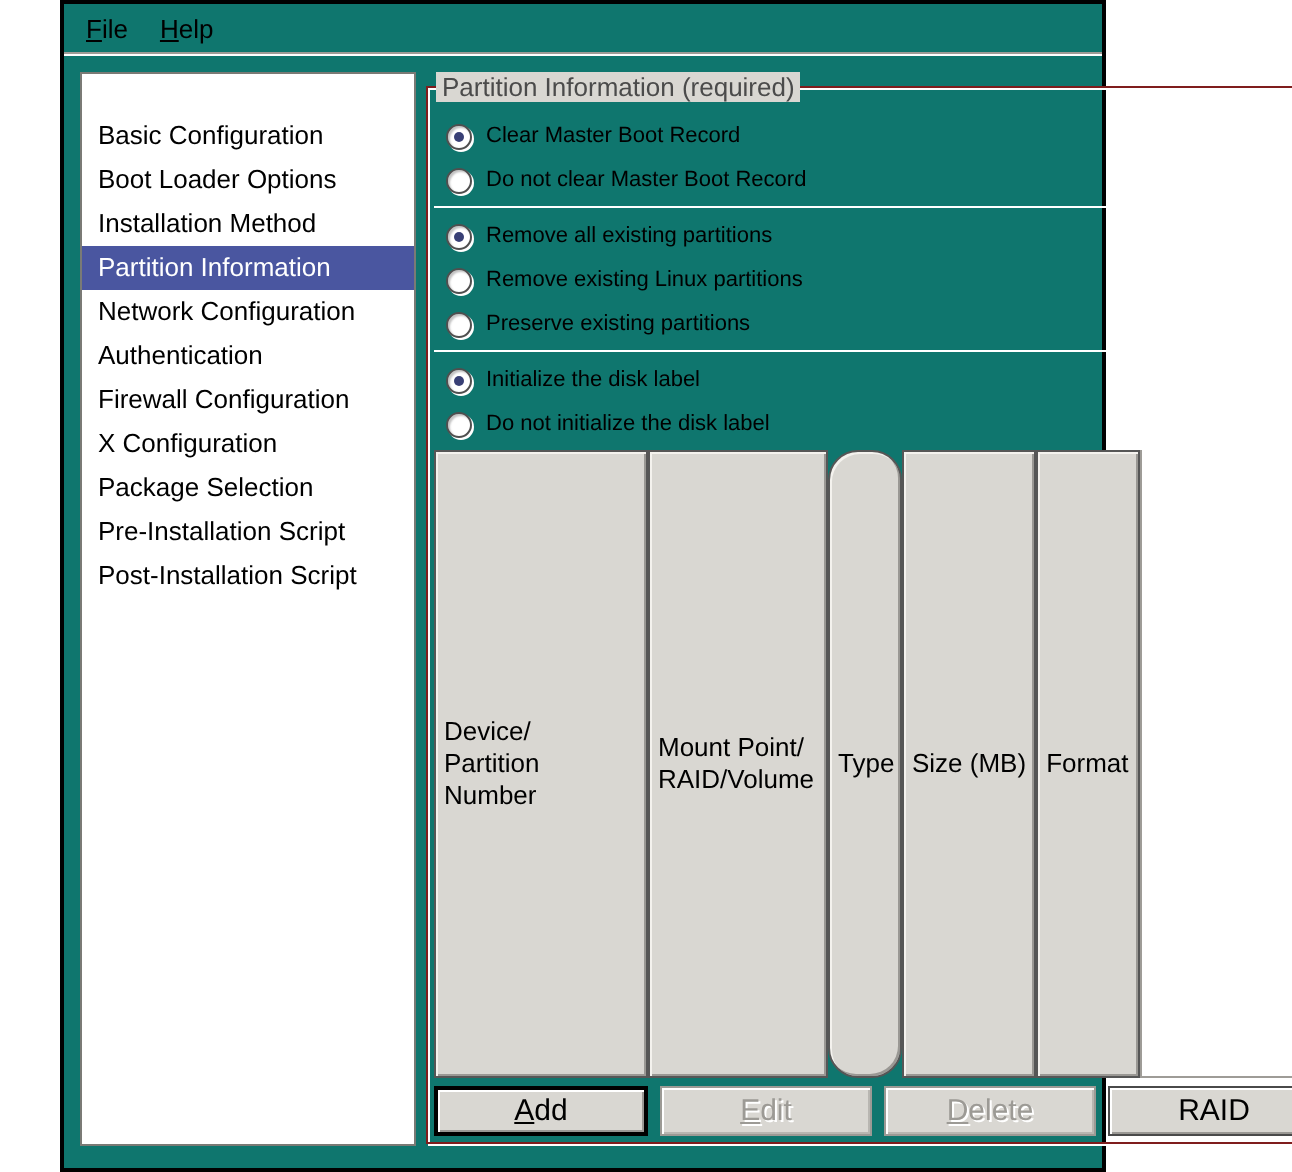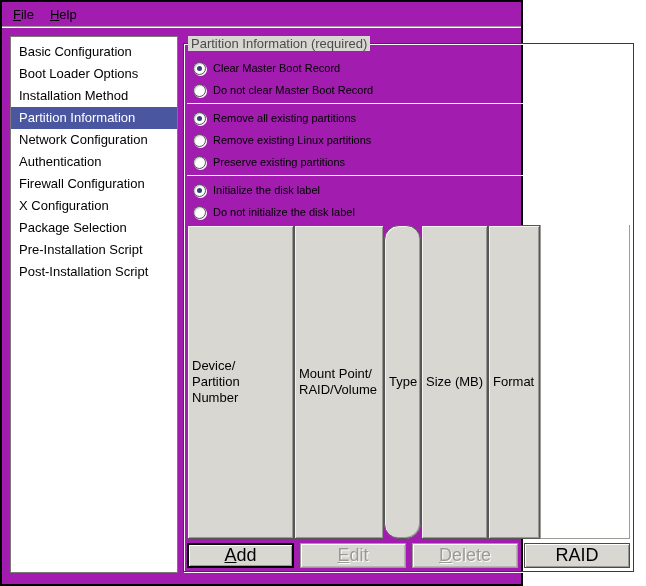--- a/index.html
+++ b/index.html
@@ -1,42 +1,42 @@
 <!DOCTYPE html>
 <html><head>
 <meta charset="utf-8">
 <style>
   html,body { margin:0; padding:0; }
   body { width:646px; height:586px; font-family:"Liberation Sans","DejaVu Sans",sans-serif; }
   * { box-sizing:border-box; }
 
   .window {
     position:relative; width:523px; height:586px;
-    background:#a21caf; border:2px solid #000;
+    background:#0f766e; border:2px solid #000;margin-left:30px;
   }
 
   
   .menubar {
     position:absolute; top:0; left:0; right:0; height:24px;
     display:flex; align-items:center; padding-left:3px;
   }
   .menu-item {
     font-size:13px; color:#000; padding:3px 8px; cursor:default;
   }
   .menubar-sep {
     position:absolute; top:24px; left:0; right:0; height:2px;
     background:#fff; border-top:1px solid #9e9c97;
   }
   .mnemonic { display:inline-block; }
   .mnemonic::first-letter { text-decoration:underline; }
 
   
   .sidebar {
     position:absolute; left:8px; top:34px; width:168px; height:537px;
-    background:#fff; border:1px solid #7a7a75; padding-top:4px;
+    background:#fff; border:1px solid #7a7a75; padding-top:20px;
     overflow:hidden;
   }
   .sidebar-item {
     height:22px; line-height:22px; padding-left:8px;
     font-size:13px; color:#000; white-space:nowrap; cursor:default;
   }
   .sidebar-item.selected { background:#4a56a0; color:#fff; }
 
   
   .frame {
@@ -94,21 +94,21 @@
     border:1px solid #9e9c97; border-top:none;
   }
 
   
   .button-row { display:flex; gap:6px; margin-top:4px; flex:0 0 auto; }
   .btn {
     width:106px; height:25px; background:#d9d7d2;
     border:1px solid #4a4a4a;
     box-shadow: inset 1px 1px 0 #ffffff, inset -1px -1px 0 #9a9894;
     font-family:"Liberation Sans","DejaVu Sans",sans-serif;
-    font-size:18px; color:#000;
+    font-size:15px; color:#000;
     display:flex; align-items:center; justify-content:center;
     padding:0; cursor:default;
   }
   .btn.default { border:2px solid #000; width:107px; }
   .btn.disabled {
     color:#9c9a95; border-color:#9c9a95;
     text-shadow:1px 1px 0 #fff;
     box-shadow: inset 1px 1px 0 #ffffff, inset -1px -1px 0 #b8b6b1;
   }
 </style>

